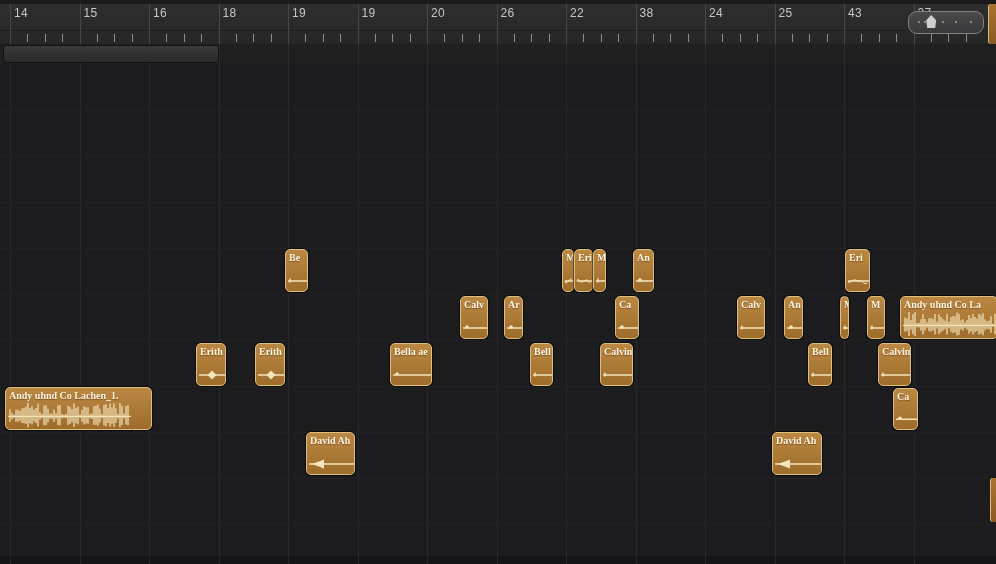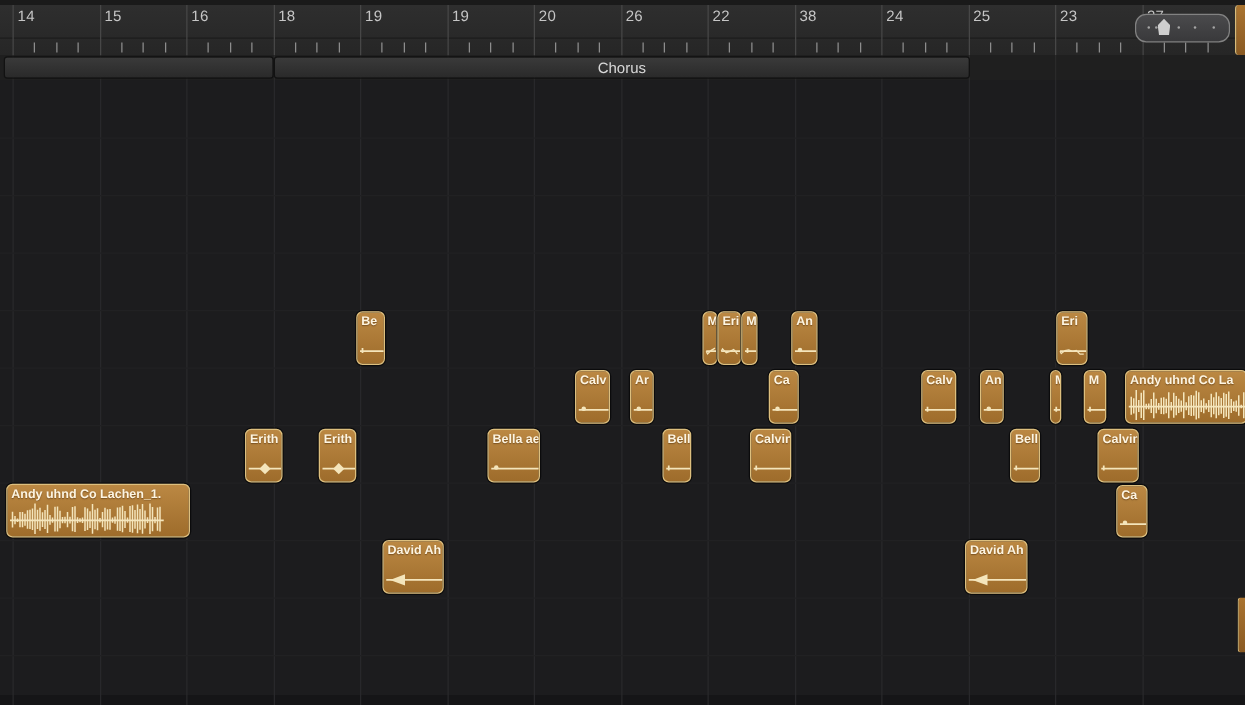--- a/index.html
+++ b/index.html
@@ -27,21 +27,21 @@
 
   
   .tracks{position:absolute;top:64px;left:0;width:996px;height:500px;background:#1c1c1e;}
   .grid-v{position:absolute;top:0;bottom:0;width:1px;background:#28282b;}
   .row-line{position:absolute;left:0;right:0;height:1px;background:#212123;}
   .bottom-band{position:absolute;left:0;right:0;top:492px;height:8px;background:#151517;}
 
   
   .clip{position:absolute;border-radius:5px;box-sizing:border-box;
         background:linear-gradient(#bb8843,#9e6c2b);
-        border:1px solid #ddbf7e;box-shadow:0 0 0 1px rgba(0,0,0,.6);overflow:hidden;}
+        border:1px solid #ddbf7e;box-shadow:0 0 0 1px rgba(0,0,0,.6);overflow:hidden;font-family:Liberation Serif, serif;}
   .clip-label{display:block;padding:2px 3px 0 3px;font-size:10px;font-weight:bold;
               color:#fdf5e2;white-space:nowrap;overflow:hidden;text-shadow:0 1px 1px rgba(60,30,0,.5);}
   .clip svg{position:absolute;left:0;top:0;}
 
   
   .midi-region{position:absolute;border-radius:5px;box-sizing:border-box;
                background:linear-gradient(#28813a 40%,#2c9040);
                border:1px solid #b9d06b;box-shadow:0 0 0 1px rgba(0,0,0,.55);overflow:hidden;}
   .midi-label{position:absolute;left:90px;top:4px;font-size:11px;font-weight:bold;color:#f0faee;}
   .note{position:absolute;height:3px;border-radius:1px;background:#8ddc9a;}
@@ -120,21 +120,21 @@
       <div class="bar-num" style="left: 709px;">24</div>
       <div class="tick" style="left: 722.375px;"></div>
       <div class="tick" style="left: 739.75px;"></div>
       <div class="tick" style="left: 757.125px;"></div>
       <div class="bar-line" style="left: 774.5px;"></div>
       <div class="bar-num" style="left: 778.5px;">25</div>
       <div class="tick" style="left: 791.875px;"></div>
       <div class="tick" style="left: 809.25px;"></div>
       <div class="tick" style="left: 826.625px;"></div>
       <div class="bar-line" style="left: 844px;"></div>
-      <div class="bar-num" style="left: 848px;">23</div>
+      <div class="bar-num" style="left: 848px;">43</div>
       <div class="tick" style="left: 861.375px;"></div>
       <div class="tick" style="left: 878.75px;"></div>
       <div class="tick" style="left: 896.125px;"></div>
       <div class="bar-line" style="left: 913.5px;"></div>
       <div class="bar-num" style="left: 917.5px;">27</div>
       <div class="tick" style="left: 930.875px;"></div>
       <div class="tick" style="left: 948.25px;"></div>
       <div class="tick" style="left: 965.625px;"></div>
     </div>
 
@@ -156,21 +156,20 @@
       <div class="arr-grid" style="left: 357.5px;"></div>
       <div class="arr-grid" style="left: 427px;"></div>
       <div class="arr-grid" style="left: 496.5px;"></div>
       <div class="arr-grid" style="left: 566px;"></div>
       <div class="arr-grid" style="left: 635.5px;"></div>
       <div class="arr-grid" style="left: 705px;"></div>
       <div class="arr-grid" style="left: 774.5px;"></div>
       <div class="arr-grid" style="left: 844px;"></div>
       <div class="arr-grid" style="left: 913.5px;"></div>
       <div class="marker" style="left: 3px; width: 214px;"></div>
-      <div class="marker" style="left: 219px; width: 555px;">Chorus</div>
     </div>
 
   <div class="tracks" id="tracks">
     <div class="bottom-band"></div>
 
   <div class="grid-v" style="left: 10px;"></div>
       <div class="grid-v" style="left: 79.5px;"></div>
       <div class="grid-v" style="left: 149px;"></div>
       <div class="grid-v" style="left: 218.5px;"></div>
       <div class="grid-v" style="left: 288px;"></div>

